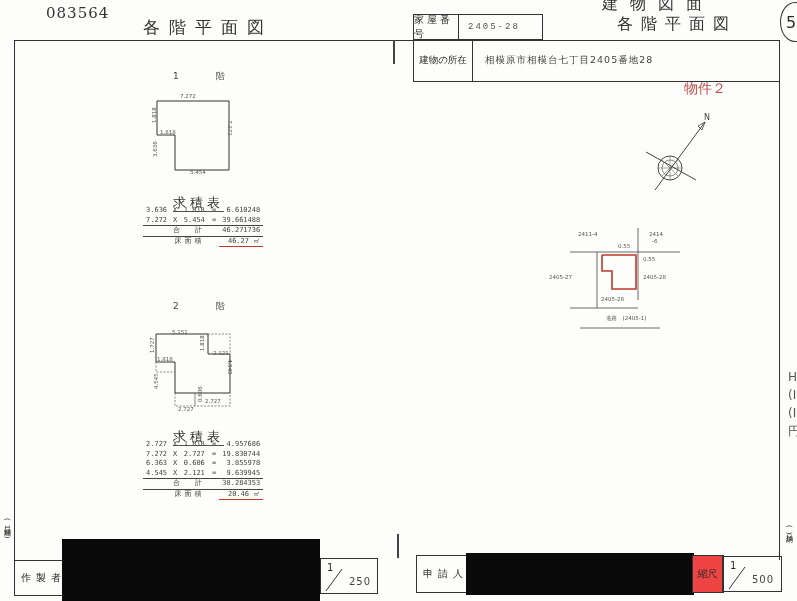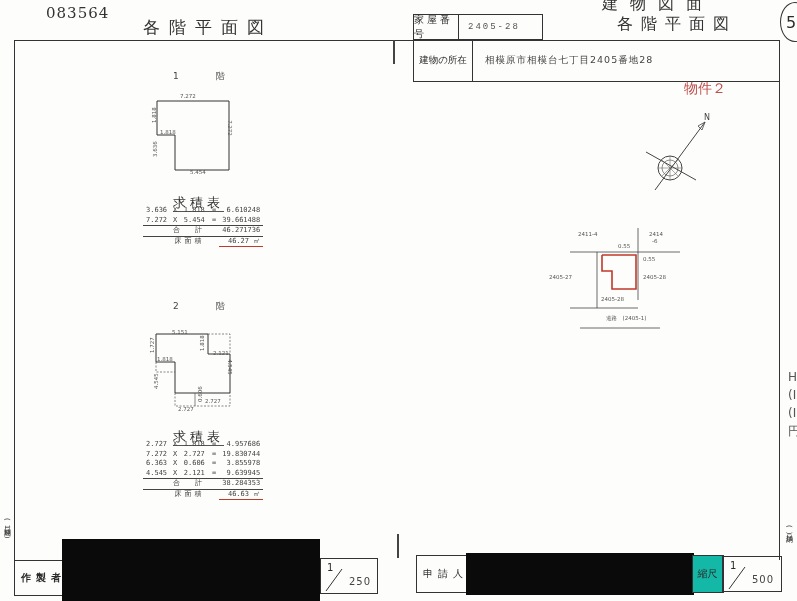--- a/index.html
+++ b/index.html
@@ -23,28 +23,28 @@
   .floor-label { font-size:9px; letter-spacing:14px; color:#444; }
   .dim { font-size:5.5px; color:#555; position:absolute; }
   .calc-title { font-size:13px; letter-spacing:4px; color:#333; border-bottom:1px solid #555; padding-bottom:1px; }
   .calc { font-family:"DejaVu Sans Mono", monospace; font-size:7px; color:#444; line-height:9.5px; }
   .calc table { border-collapse:collapse; }
   .calc td { padding:0 3px; white-space:nowrap; }
   .calc .r { text-align:right; }
   .sumline { border-top:1px solid #444; }
   .red-ul { border-bottom:1.5px solid #c0392b;margin-top:28px; }
   .footer-left { left:14px; top:560px; width:306px; height:36px; border:1.5px solid #333; border-top:1.5px solid #333; box-sizing:border-box; display:flex; align-items:center; }
-  .footer-left .lbl { font-size:10px; letter-spacing:5px; padding-left:6px;font-weight:bold; }
+  .footer-left .lbl { font-size:10px; letter-spacing:5px; padding-left:6px; }
   .scale-left { left:320px; top:558px; width:58px; height:36px; border:1.5px solid #333; box-sizing:border-box; }
   .scale-right { left:723px; top:556px; width:59px; height:36px; border:1.5px solid #333; box-sizing:border-box; }
   .frac-n { position:absolute; left:6px; top:3px; font-size:10px; }
   .frac-d { position:absolute; left:21px; top:17px; font-size:10px; letter-spacing:1px; color:#444;margin-left:7px; }
   .footer-right { left:416px; top:555px; width:308px; height:38px; border:1.5px solid #333; box-sizing:border-box; display:flex; align-items:center; }
   .footer-right .lbl { font-size:10px; letter-spacing:5px; padding-left:6px; }
-  .scale-lbl { left:692px; top:555px; width:31px; height:38px; border:1.5px solid #333; box-sizing:border-box; font-size:10px; display:flex; align-items:center; justify-content:center; background:#14b8a6; }
+  .scale-lbl { left:692px; top:555px; width:31px; height:38px; border:1.5px solid #333; box-sizing:border-box; font-size:10px; display:flex; align-items:center; justify-content:center; background:#ef4444; }
   .redact { background:#0a0a0a; }
   .side-note { font-size:7px; writing-mode:vertical-rl; color:#444; letter-spacing:1px; }
   .margin-frag { font-size:12px; color:#555; line-height:18px; }
 </style>
 </head>
 <body>
 
 <div class="abs serial">083564</div>
 <div class="abs title-left">各階平面図</div>
 
@@ -170,21 +170,21 @@
     <tr class="sumline">
           <td></td>
           <td colspan="2" style="text-align:center;letter-spacing:4px;">合　計</td>
           <td></td>
           <td class="r">38.284353</td>
         </tr>
     <tr class="sumline">
           <td></td>
           <td colspan="2" style="text-align:center;letter-spacing:3px;">床面積</td>
           <td></td>
-          <td class="r red-ul">46.63 ㎡</td>
+          <td class="r red-ul">20.46 ㎡</td>
         </tr>
   </tbody>
     </table>
 </div>
 
 <svg class="abs" style="left:640px;top:110px;" width="80" height="90">
   <line x1="15" y1="80" x2="65" y2="12" stroke="#444" stroke-width="1"></line>
   <line x1="6" y1="42" x2="56" y2="70" stroke="#444" stroke-width="1"></line>
   <polygon points="65,12 58,16 62,20" fill="none" stroke="#444" stroke-width="0.8"></polygon>
   <circle cx="30" cy="58" r="12" fill="none" stroke="#444" stroke-width="1"></circle>

